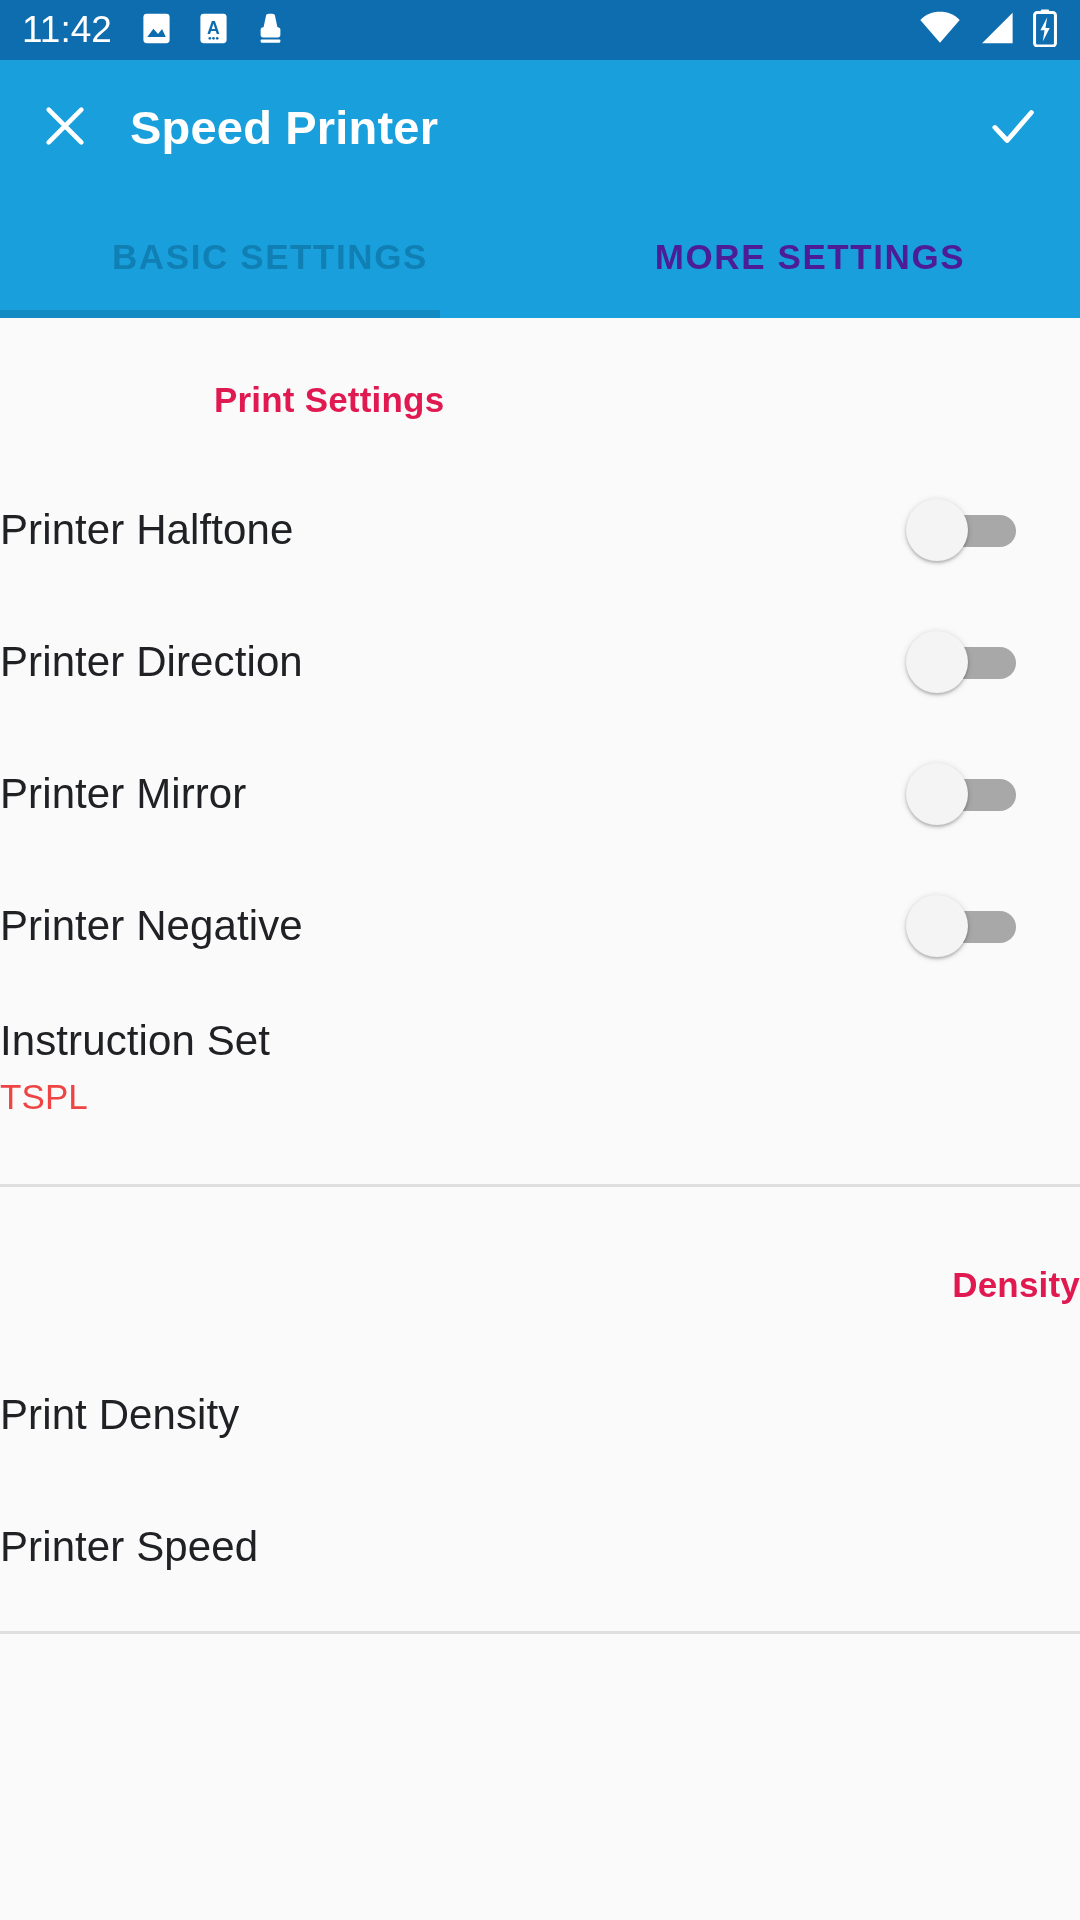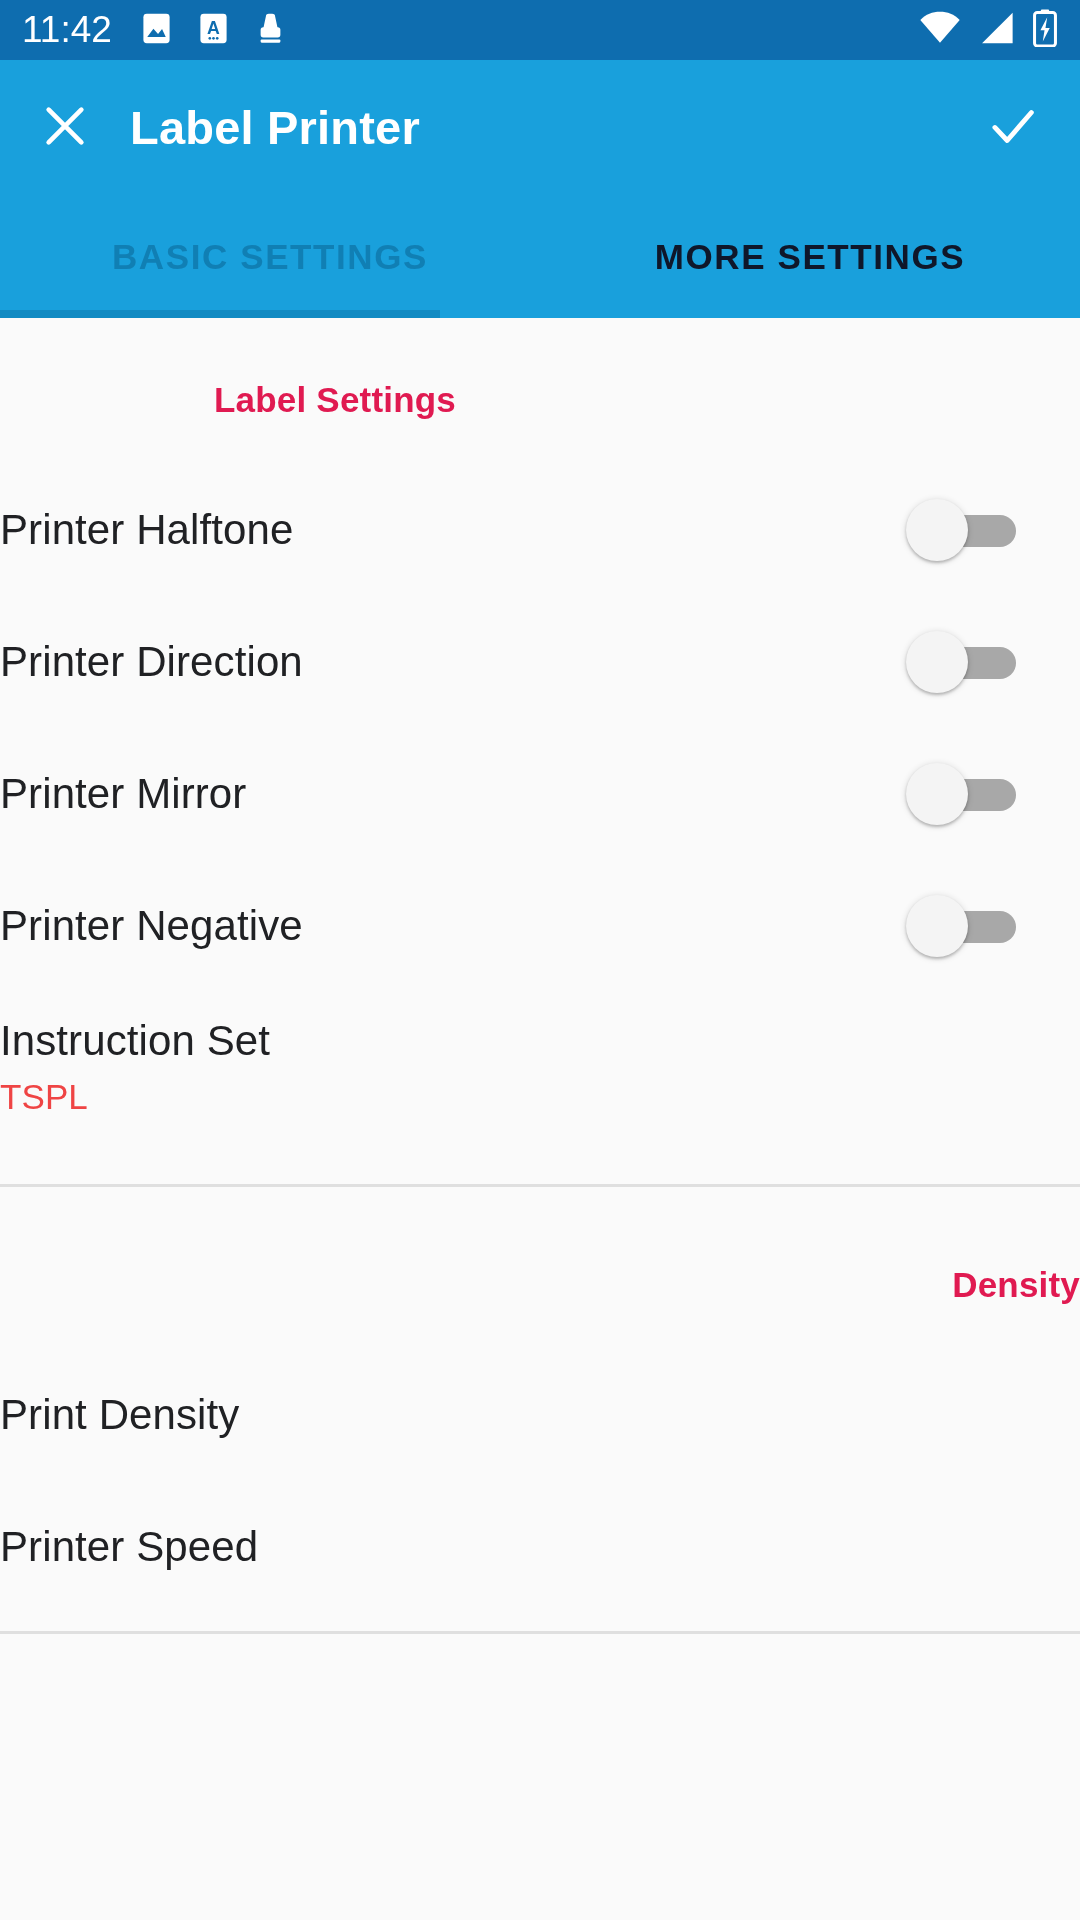--- a/index.html
+++ b/index.html
@@ -44,21 +44,21 @@
     background:#19A0DC; display:flex;
   }
   .tab {
     flex:1 1 50%; display:flex; align-items:center; justify-content:center;
     position:relative; height:100%;
   }
   .tab-label {
     font-size:35px; font-weight:700; letter-spacing:1.6px; white-space:nowrap;
   }
   .tab-inactive .tab-label { color:rgba(0,70,110,0.36); }
-  .tab-active .tab-label { color:#0f172a; }
+  .tab-active .tab-label { color:#4c1d95; }
   .tab-indicator {
     position:absolute; left:0; bottom:0; width:440px; height:8px;
     background:rgba(0,80,125,0.26);
   }
 
   
   .content {
     position:absolute; top:318px; left:0; width:1080px; height:1602px;
     background:#FAFAFA;
   }
@@ -152,21 +152,21 @@
   </div>
 
   <div class="appbar">
     <div class="appbar-close">
       <span>
         <svg width="56" height="56" viewBox="0 0 24 24">
           <path d="M5 5 L19 19 M19 5 L5 19" stroke="#fff" stroke-width="2.0" stroke-linecap="round"></path>
         </svg>
       </span>
     </div>
-    <div class="appbar-title">Label Printer</div>
+    <div class="appbar-title">Speed Printer</div>
     <div class="appbar-confirm">
       <span>
         <svg width="58" height="58" viewBox="0 0 24 24">
           <path d="M4.5 12.6 L9.6 18.0 L19.6 6.4" stroke="#fff" stroke-width="2.0" fill="none" stroke-linecap="round" stroke-linejoin="round"></path>
         </svg>
       </span>
     </div>
   </div>
 
   <div class="tabbar">
@@ -174,21 +174,21 @@
       <span class="tab-label">BASIC SETTINGS</span>
       <span class="tab-indicator"></span>
     </div>
     <div class="tab tab-active">
       <span class="tab-label">MORE SETTINGS</span>
     </div>
   </div>
 
   <div class="content">
 
-    <div class="section-header" style="margin-top:62px;">Label Settings</div>
+    <div class="section-header" style="margin-top:62px;">Print Settings</div>
 
     <div class="row" style="height:132px; margin-top:44px;">
       <div class="row-text">
         <span class="row-title">Printer Halftone</span>
       </div>
       <div class="switch">
         <span class="switch-track"></span>
         <span class="switch-thumb"></span>
       </div>
     </div>

